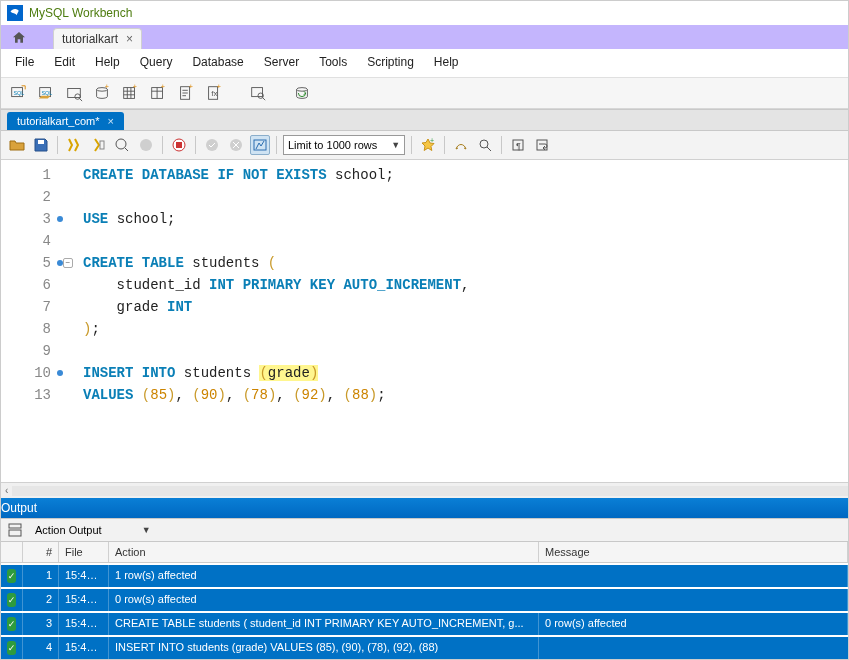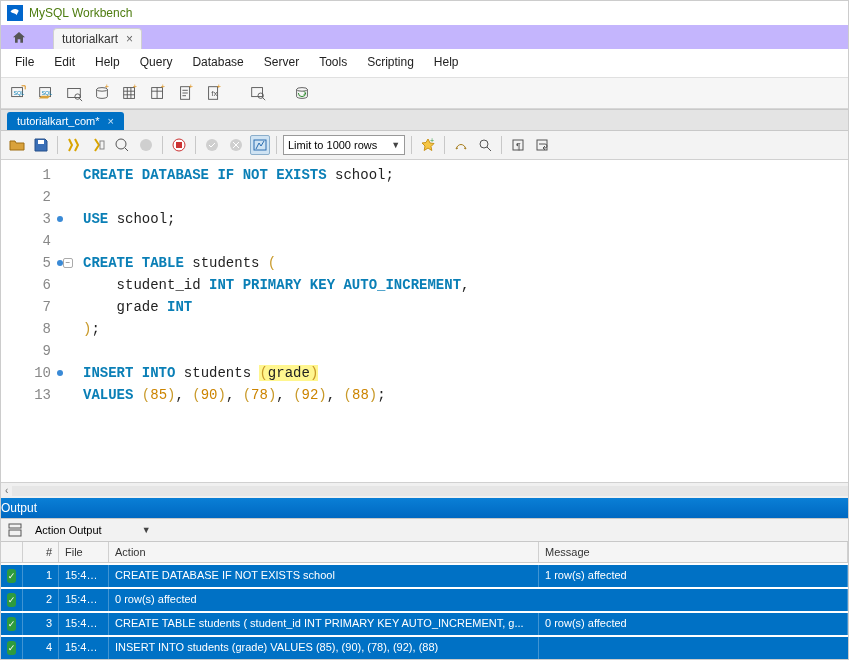--- a/index.html
+++ b/index.html
@@ -334,21 +334,20 @@
     <div class="cell c-action">Action</div>
     <div class="cell c-msg">Message</div>
   </div>
   <div id="outrows">
       <div class="out-row">
         <div class="cell c-status">
           <span class="ok-badge">✓</span>
         </div>
         <div class="cell c-num">1</div>
         <div class="cell c-time">15:48:57</div>
-        <div class="cell c-action">CREATE DATABASE IF NOT EXISTS school</div>
         <div class="cell c-msg">1 row(s) affected</div>
       </div>
       <div class="out-row">
         <div class="cell c-status">
           <span class="ok-badge">✓</span>
         </div>
         <div class="cell c-num">2</div>
         <div class="cell c-time">15:48:57</div>
         <div class="cell c-msg">0 row(s) affected</div>
       </div>

